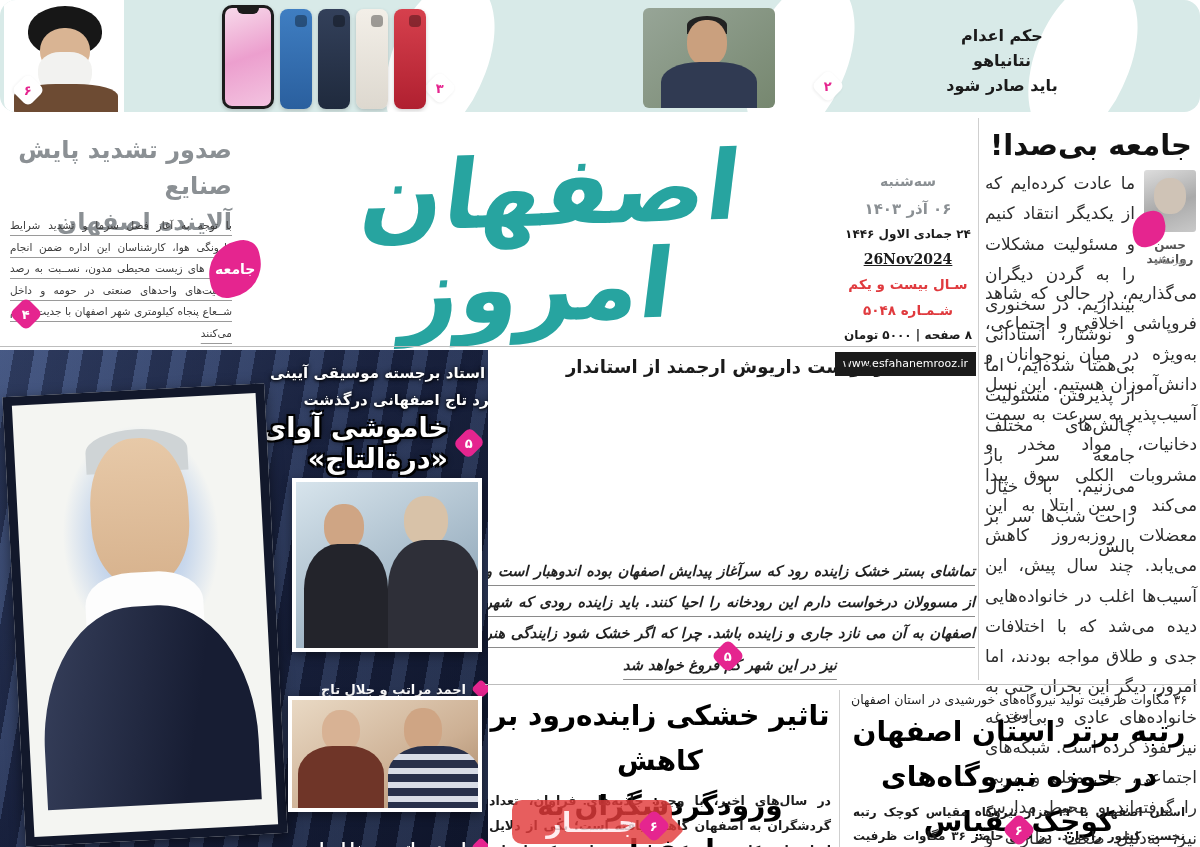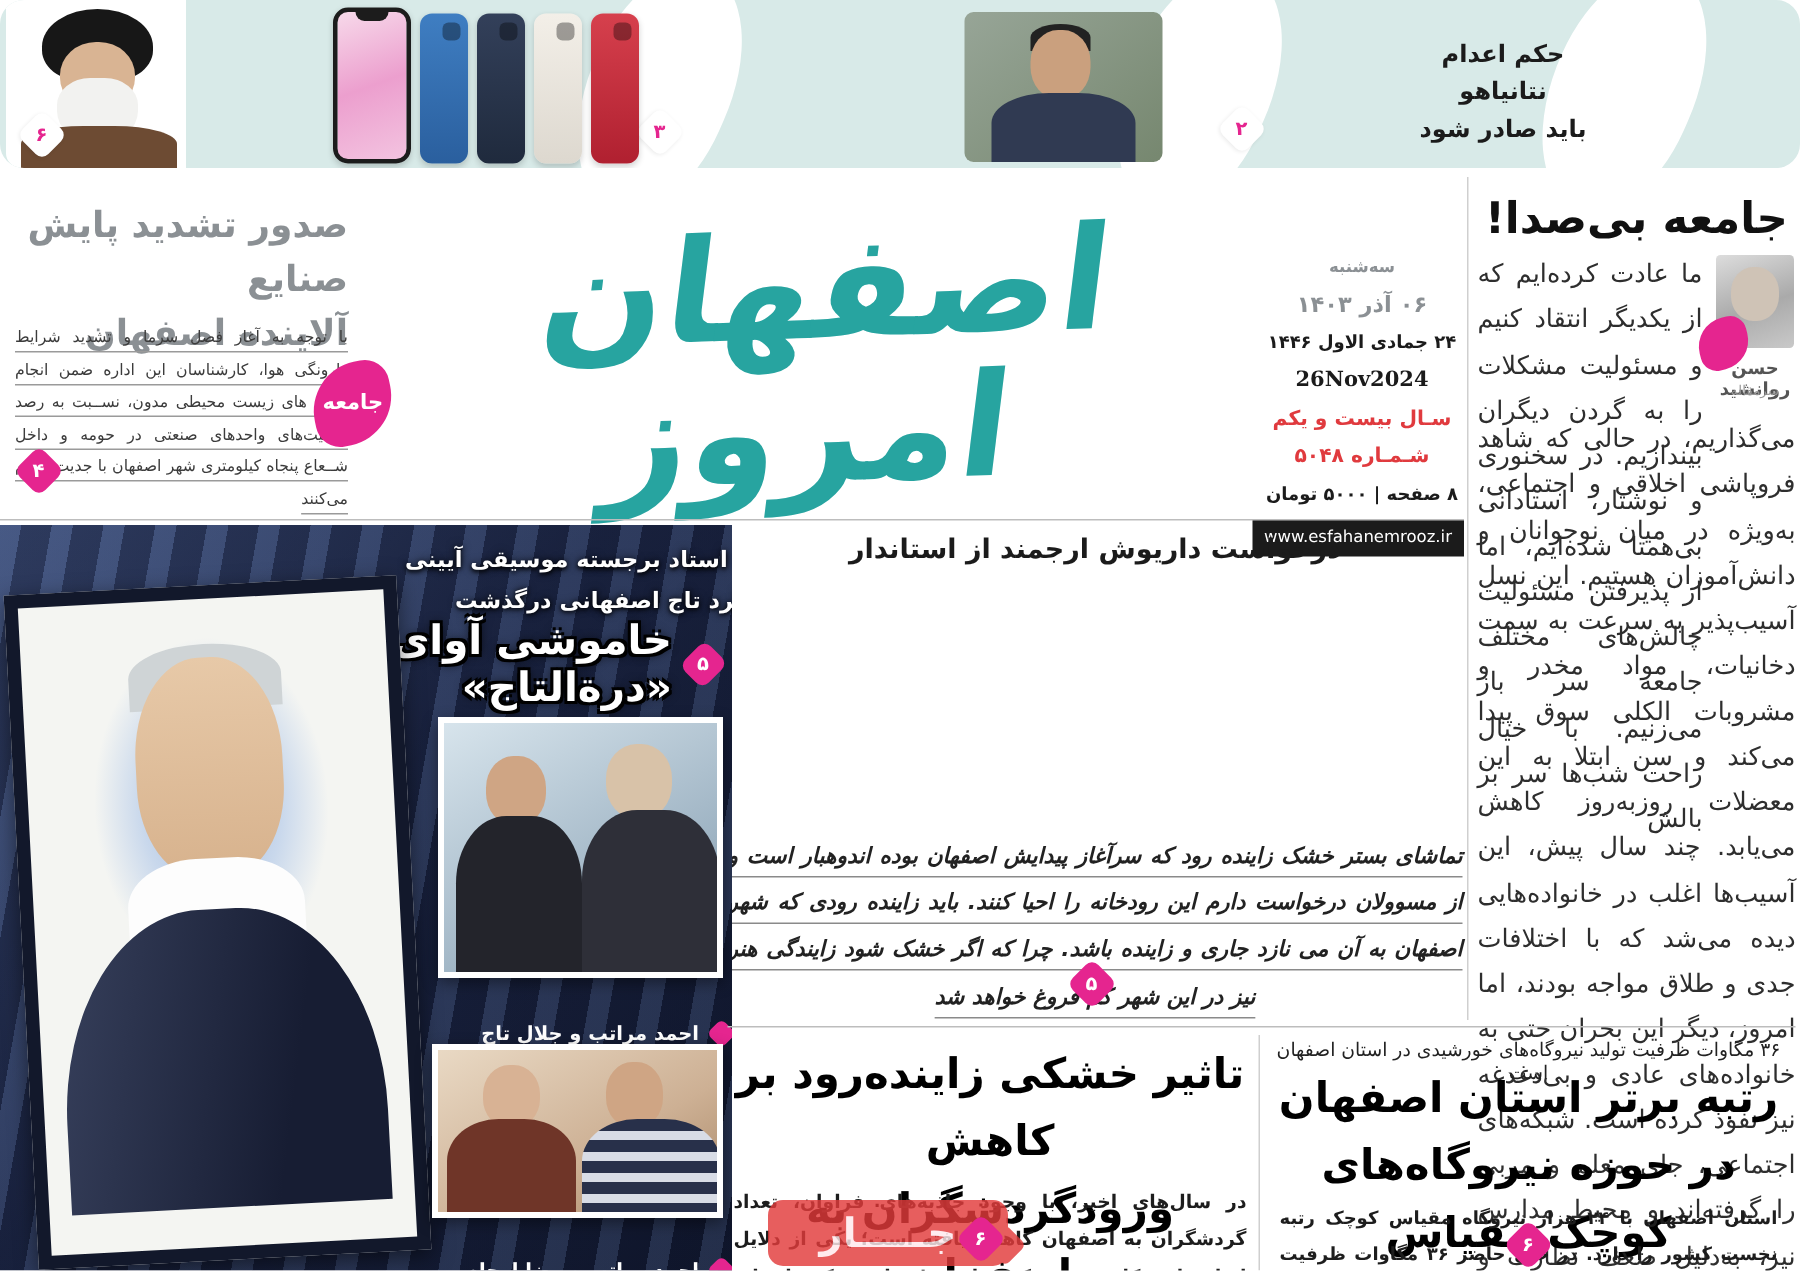--- a/index.html
+++ b/index.html
@@ -41,24 +41,24 @@
   .h-div { position:absolute; height:1px; background:#bdbdbd; }
   .left-head { color:#8b9094; font-weight:bold; font-size:24px; line-height:1.5; }
   .under-lead { font-size:10.5px; color:#3c3c3c; line-height:2.05; text-align:justify; text-align-last:right;
                 text-decoration:underline; text-decoration-color:#9a9a9a; text-underline-offset:6px; }
   .logo { color:#27a4a0; font-weight:bold; font-size:96px; letter-spacing:-5px; transform:skewX(-9deg) rotate(-2deg);
           line-height:1.0; text-align:center; }
   .badge-blob { position:absolute; width:54px; height:54px; background:#e5258f; border-radius:62% 30% 62% 30%;
                 transform:rotate(-12deg); display:flex; align-items:center; justify-content:center; }
   .badge-blob span { transform:rotate(12deg); color:#fff; font-weight:bold; font-size:14px; }
   .dateinfo { text-align:center; line-height:1.9; }
-  .dateinfo .g1 { color:#8b9094; font-weight:bold; font-size:11px; }
+  .dateinfo .g1 { color:#8b9094; font-weight:bold; font-size:14px; }
   .dateinfo .g2 { color:#8b9094; font-size:15px; font-weight:bold; }
   .dateinfo .b1 { color:#1b1b1b; font-weight:bold; font-size:12px; }
-  .dateinfo .b2 { color:#1b1b1b; font-weight:bold; font-size:14px; font-family:"DejaVu Serif", serif; direction:ltr; }
+  .dateinfo .b2 { color:#1b1b1b; font-weight:bold; font-size:14px; font-family:"DejaVu Serif", serif; direction:ltr;text-decoration:underline; }
   .dateinfo .r  { color:#e03a3e; font-weight:bold; font-size:13.5px; }
   .site-badge { display:inline-block; background:#1b1b1b; color:#fff; font-size:11px; padding:2px 8px; direction:ltr; }
 
   
   .ed-title { font-weight:bold; font-size:29px; color:#111; text-align:center; }
   .ed-body { font-size:17px; color:#2e2e2e; line-height:1.78; text-align:justify; text-align-last:right; }
   .ed-photo { position:absolute; width:52px; height:62px; background:linear-gradient(160deg,#ddd,#aaa 55%,#c9c9c9); border-radius:3px; }
   .ed-photo .head { position:absolute; left:10px; top:8px; width:32px; height:36px; background:#cfc3b6; border-radius:46%; }
   .ed-blob { position:absolute; width:34px; height:34px; background:#e5258f; border-radius:58% 32% 58% 32%; transform:rotate(-14deg); }
   .ed-name { font-size:12px; font-weight:bold; color:#555; text-align:center; }

